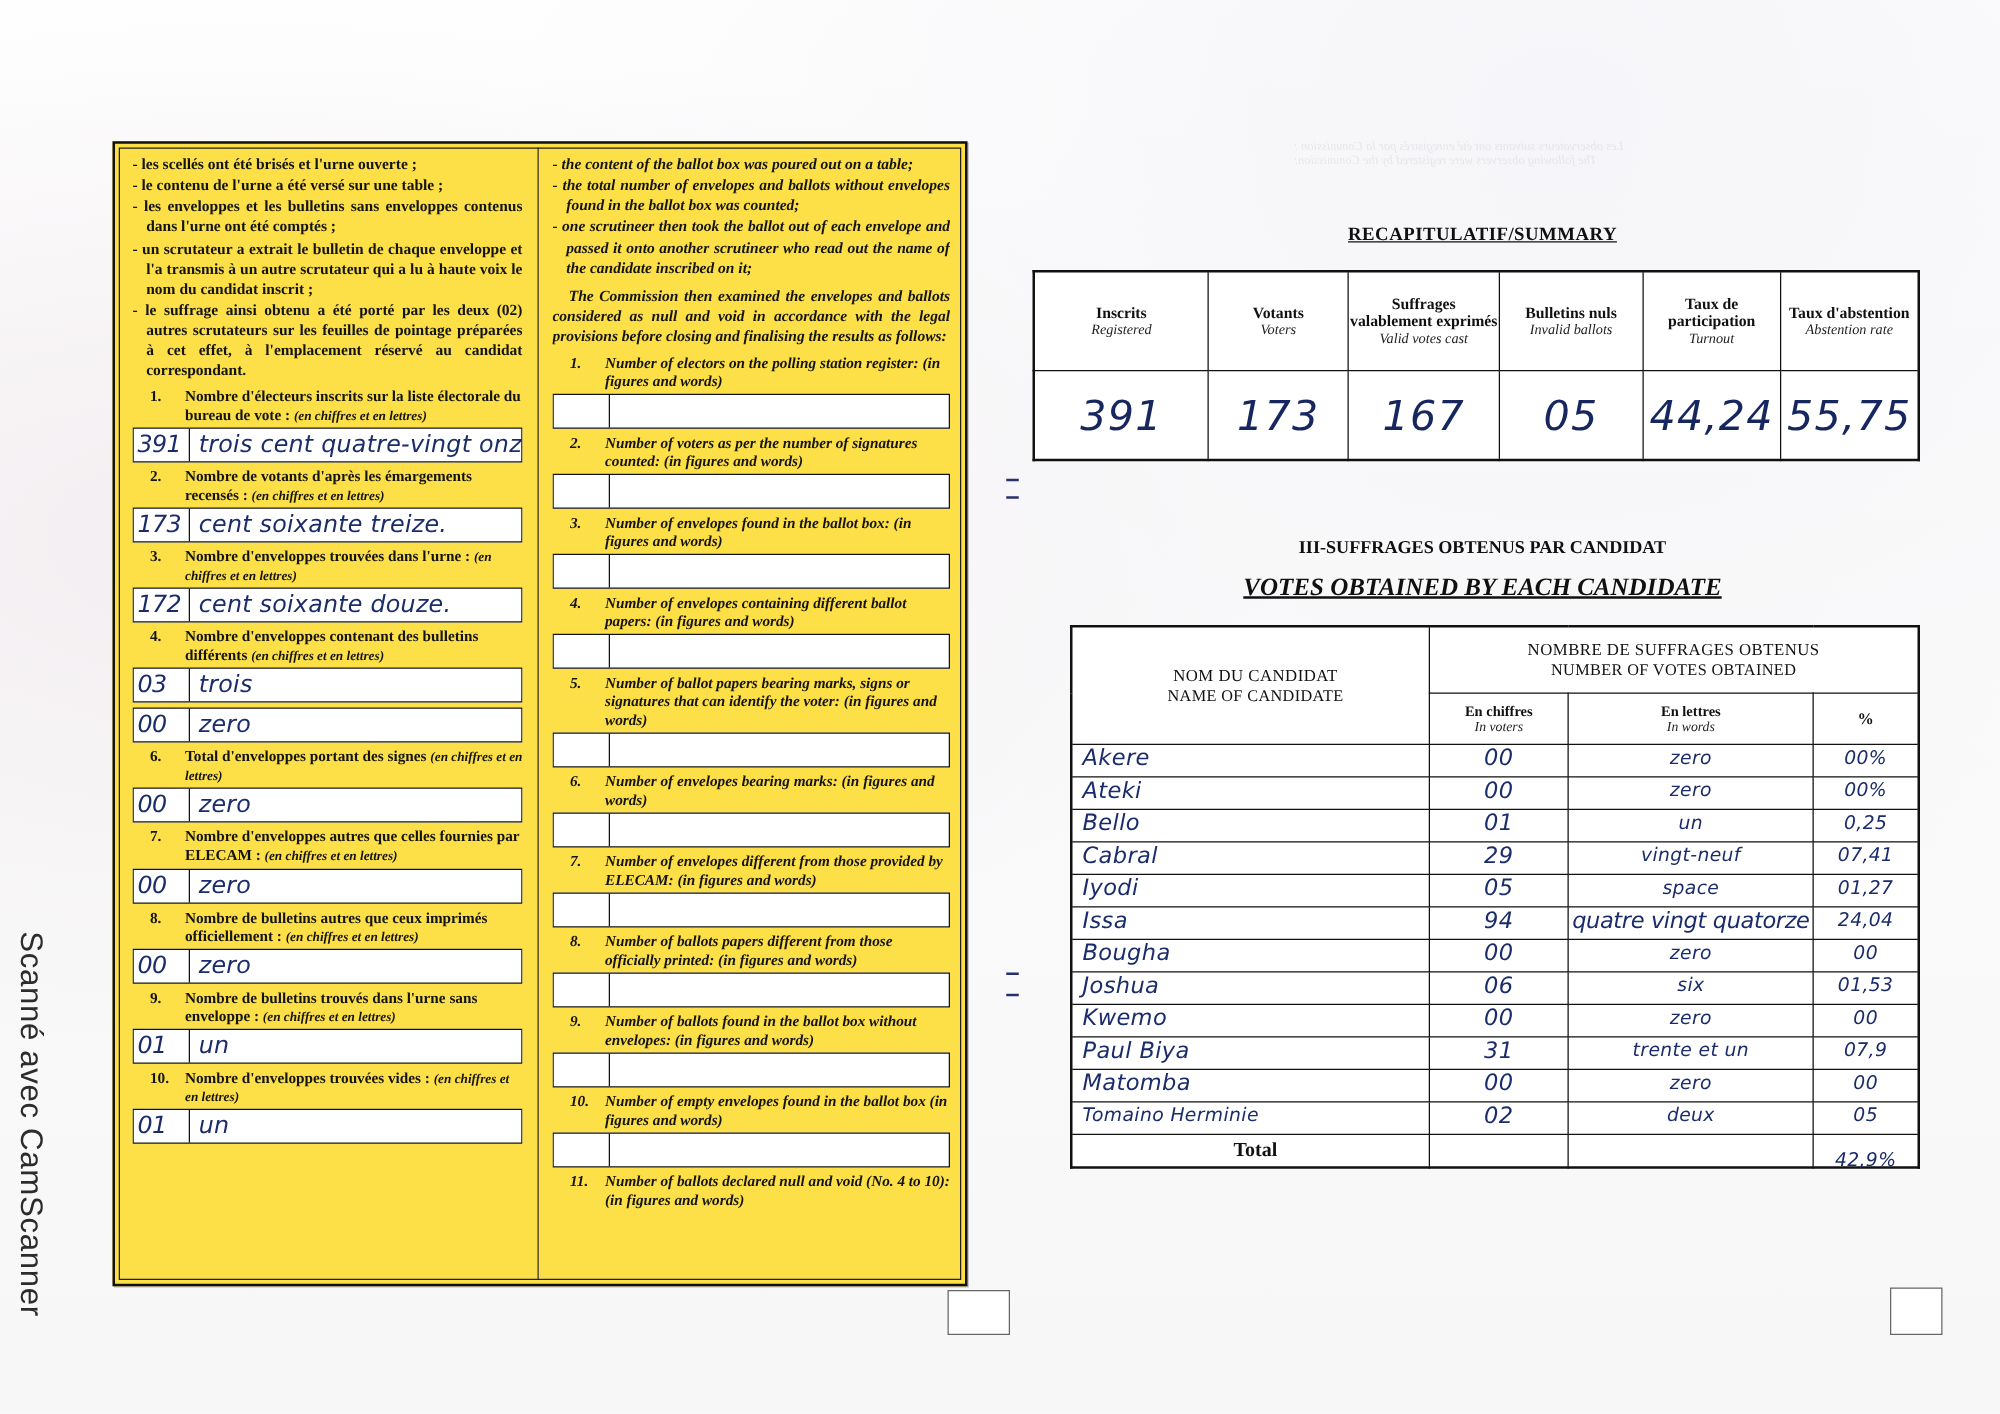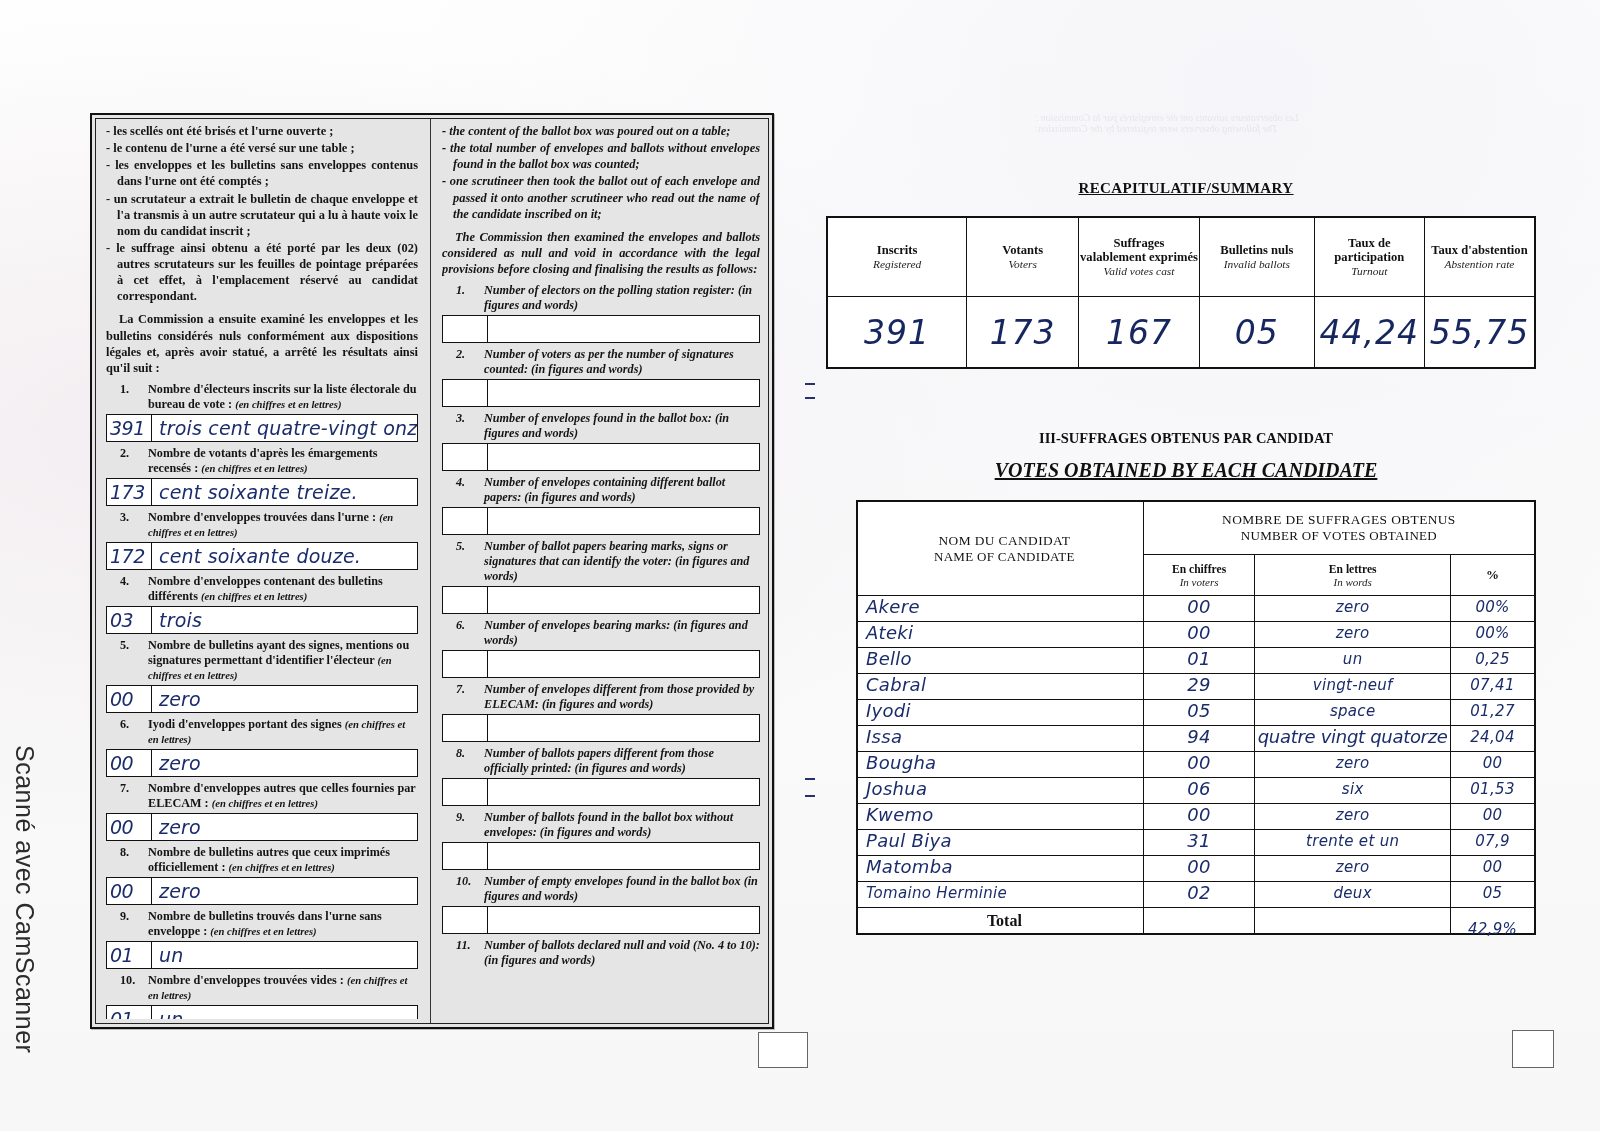--- a/index.html
+++ b/index.html
@@ -22,21 +22,21 @@
     position:absolute;left:10px;top:745px;
     writing-mode:vertical-rl;
     font-family:"Liberation Sans",sans-serif;
     font-size:25px;letter-spacing:.5px;color:#2c2c2c;
     white-space:nowrap;
   }
 
   
   .left-page{
     position:absolute;left:90px;top:113px;width:680px;height:912px;
-    background:#e5e5e5;
+    background:#fde047;
     border:2px solid #111;
     box-shadow:1px 1px 0 #bbb;
   }
   .left-page:after{
     content:"";position:absolute;left:3px;top:3px;right:3px;bottom:3px;
     border:1px solid #222;pointer-events:none;
   }
   .col-split{
     position:absolute;left:338px;top:3px;bottom:3px;width:0;
     border-left:1px solid #333;
@@ -149,21 +149,20 @@
   <div class="col-split"></div>
 
   <div class="col col-fr">
     <div class="bullets">
       <div>- les scellés ont été brisés et l'urne ouverte ;</div>
       <div>- le contenu de l'urne a été versé sur une table ;</div>
       <div>- les enveloppes et les bulletins sans enveloppes contenus dans l'urne ont été comptés ;</div>
       <div>- un scrutateur a extrait le bulletin de chaque enveloppe et l'a transmis à un autre scrutateur qui a lu à haute voix le nom du candidat inscrit ;</div>
       <div>- le suffrage ainsi obtenu a été porté par les deux (02) autres scrutateurs sur les feuilles de pointage préparées à cet effet, à l'emplacement réservé au candidat correspondant.</div>
     </div>
-    <div class="para">La Commission a ensuite examiné les enveloppes et les bulletins considérés nuls conformément aux dispositions légales et, après avoir statué, a arrêté les résultats ainsi qu'il suit :</div>
 
     <div class="qlist">
 
       <div class="qitem">
         <span class="qnum">1.</span>
         <div class="qtxt"><span>Nombre d'électeurs inscrits sur la liste électorale du bureau de vote : </span><i>(en chiffres et en lettres)</i></div>
       </div>
       <div class="ansbox">
           <span class="divider"></span>
           <span class="hw hw-fig">391</span>
@@ -195,31 +194,30 @@
         <div class="qtxt"><span>Nombre d'enveloppes contenant des bulletins différents </span><i>(en chiffres et en lettres)</i></div>
       </div>
       <div class="ansbox">
           <span class="divider"></span>
           <span class="hw hw-fig">03</span>
           <span class="hw hw-wrd">trois</span>
         </div>
 
       <div class="qitem">
         <span class="qnum">5.</span>
-        <div class="qtxt"><span>Nombre de bulletins ayant des signes, mentions ou signatures permettant d'identifier l'électeur </span><i>(en chiffres et en lettres)</i></div>
       </div>
       <div class="ansbox">
           <span class="divider"></span>
           <span class="hw hw-fig">00</span>
           <span class="hw hw-wrd">zero</span>
         </div>
 
       <div class="qitem">
         <span class="qnum">6.</span>
-        <div class="qtxt"><span>Iyodi d'enveloppes portant des signes </span><i>(en chiffres et en lettres)</i></div>
+        <div class="qtxt"><span>Total d'enveloppes portant des signes </span><i>(en chiffres et en lettres)</i></div>
       </div>
       <div class="ansbox">
           <span class="divider"></span>
           <span class="hw hw-fig">00</span>
           <span class="hw hw-wrd">zero</span>
         </div>
 
       <div class="qitem">
         <span class="qnum">7.</span>
         <div class="qtxt"><span>Nombre d'enveloppes autres que celles fournies par ELECAM : </span><i>(en chiffres et en lettres)</i></div>

